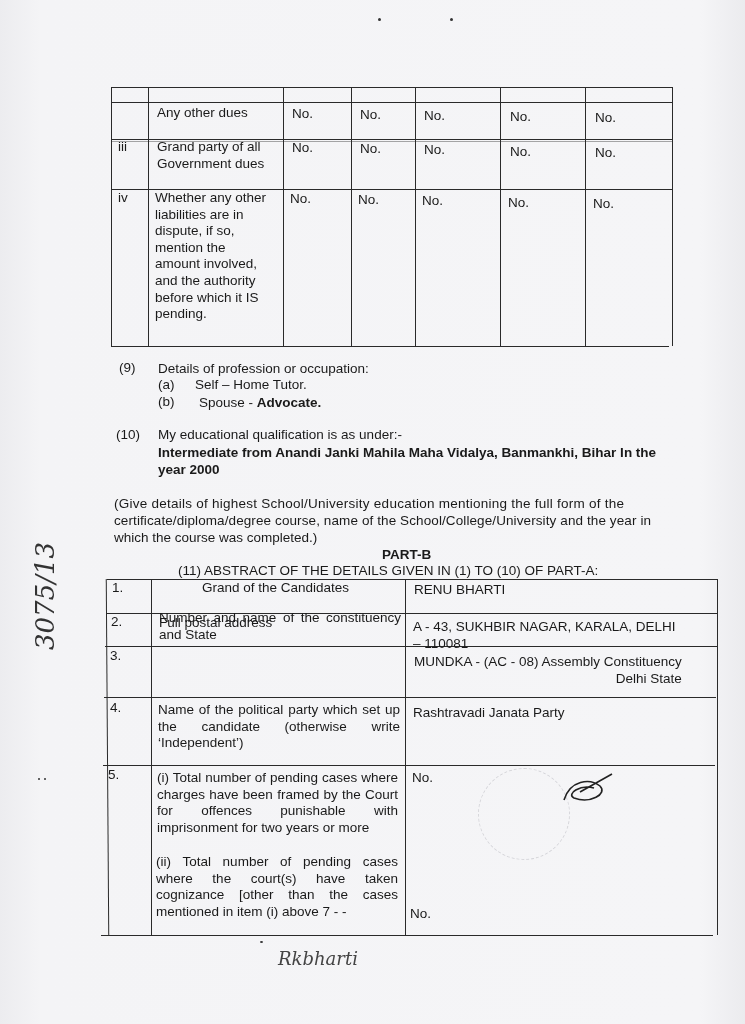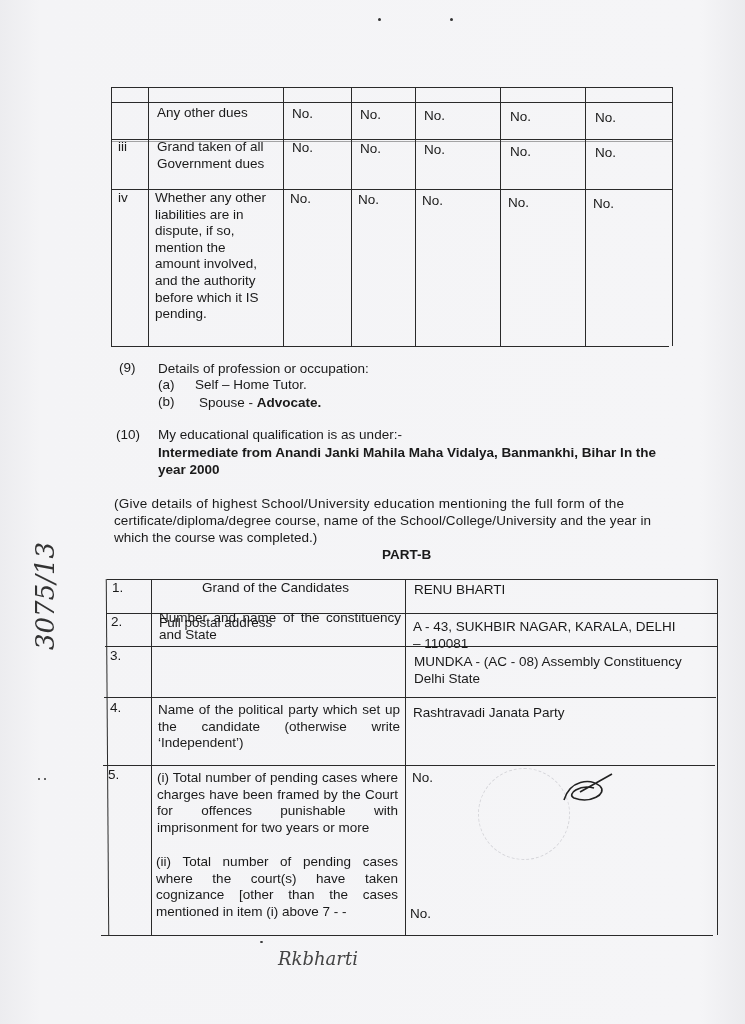--- a/index.html
+++ b/index.html
@@ -49,21 +49,21 @@
     <div class="line vl" style="left:672px;top:87px;height:259px;"></div>
 
     <div class="t" style="left:157px;top:105px;">Any other dues</div>
     <div class="t" style="left:292px;top:106px;">No.</div>
     <div class="t" style="left:360px;top:107px;">No.</div>
     <div class="t" style="left:424px;top:108px;">No.</div>
     <div class="t" style="left:510px;top:109px;">No.</div>
     <div class="t" style="left:595px;top:110px;">No.</div>
 
     <div class="t" style="left:118px;top:139px;">iii</div>
-    <div class="t" style="left:157px;top:139px;">Grand taken of all
+    <div class="t" style="left:157px;top:139px;">Grand party of all
 Government dues</div>
     <div class="t" style="left:292px;top:140px;">No.</div>
     <div class="t" style="left:360px;top:141px;">No.</div>
     <div class="t" style="left:424px;top:142px;">No.</div>
     <div class="t" style="left:510px;top:144px;">No.</div>
     <div class="t" style="left:595px;top:145px;">No.</div>
 
     <div class="t" style="left:118px;top:190px;">iv</div>
     <div class="t" style="left:155px;top:190px;">Whether any other
 liabilities are in
@@ -96,20 +96,21 @@
     <div class="t b" style="left:158px;top:462px;">year 2000</div>
   </div>
 
   <div>
     <div class="t" style="left:114px;top:496px;letter-spacing:0.25px;">(Give details of highest School/University education mentioning the full form of the</div>
     <div class="t" style="left:114px;top:513px;letter-spacing:0.1px;">certificate/diploma/degree course, name of the School/College/University and the year in</div>
     <div class="t" style="left:114px;top:530px;">which the course was completed.)</div>
   </div>
 
   <div class="t b" style="left:382px;top:547px;">PART-B</div>
+  <div class="t" style="left:178px;top:563px;">(11) ABSTRACT OF THE DETAILS GIVEN IN (1) TO (10) OF PART-A:</div>
 
   <div>
 
     <div class="line hl" style="left:107px;top:579px;width:611px;"></div>
     <div class="line hl" style="left:106px;top:613px;width:611px;"></div>
     <div class="line hl" style="left:105px;top:646px;width:612px;"></div>
     <div class="line hl" style="left:104px;top:697px;width:612px;"></div>
     <div class="line hl" style="left:103px;top:765px;width:612px;"></div>
     <div class="line hl" style="left:101px;top:935px;width:612px;"></div>
 
@@ -122,21 +123,21 @@
     <div class="t" style="left:202px;top:580px;">Grand of the Candidates</div>
     <div class="t" style="left:414px;top:582px;text-align:right;">RENU BHARTI</div>
 
     <div class="t" style="left:111px;top:614px;">2.</div>
     <div class="t" style="left:159px;top:615px;">Full postal address</div>
     <div class="t" style="left:413px;top:619px;">A - 43, SUKHBIR NAGAR, KARALA, DELHI
 – 110081</div>
 
     <div class="t" style="left:110px;top:648px;">3.</div>
     <div class="cell just" style="left:159px;top:610px;width:242px;">Number and name of the constituency and State</div>
-    <div class="t" style="left:414px;top:654px;">MUNDKA - (AC - 08) Assembly Constituency
+    <div class="t" style="left:414px;top:654px;text-align:right;">MUNDKA - (AC - 08) Assembly Constituency
 Delhi State</div>
 
     <div class="t" style="left:110px;top:700px;">4.</div>
     <div class="cell just" style="left:158px;top:702px;width:242px;">Name of the political party which set up the candidate (otherwise write ‘Independent’)</div>
     <div class="t" style="left:413px;top:705px;">Rashtravadi Janata Party</div>
 
     <div class="t" style="left:108px;top:767px;">5.</div>
     <div class="cell just" style="left:157px;top:770px;width:241px;">(i) Total number of pending cases where charges have been framed by the Court for offences punishable with imprisonment for two years or more</div>
     <div class="cell just" style="left:156px;top:854px;width:242px;">(ii) Total number of pending cases where the court(s) have taken cognizance [other than the cases mentioned in item (i) above 7 - -</div>
     <div class="t" style="left:412px;top:770px;">No.</div>

